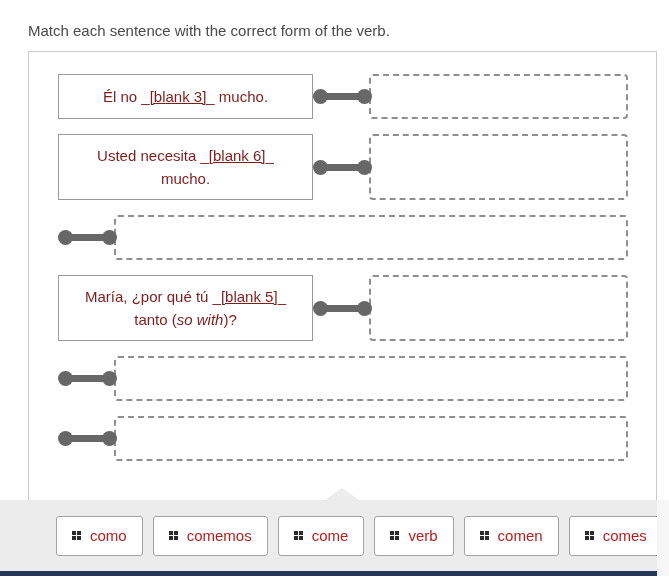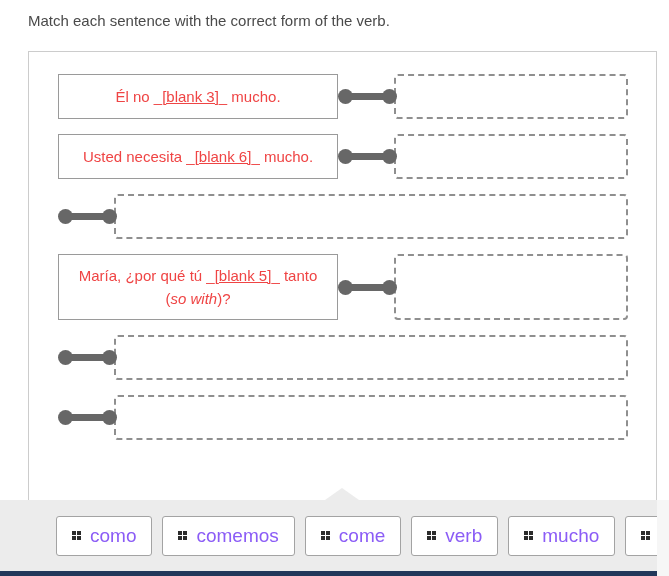--- a/index.html
+++ b/index.html
@@ -1,35 +1,35 @@
 <!DOCTYPE html>
 <html style="--connector: #676767; --box-border: #9a9a9a; --dropzone-border: #8f8f8f; --footer-bg: #ececec; --footer-accent: #22375a;"><head>
 <meta charset="utf-8">
 <style>
   html,body { margin:0; padding:0; background:#fff; }
   .page {
     position:relative; width:669px; height:576px; background:#ffffff;
     font-family:"Liberation Sans", sans-serif; overflow:hidden;
   }
   .instruction {
-    position:absolute; left:28px; top:12px;
+    position:absolute; left:28px; top:22px;
     font-size:15px; color:#4a4a4a;
   }
   .panel {
     position:absolute; left:28px; top:51px; width:629px; height:449px;
     box-sizing:border-box; background:#fff;
     border:1px solid #cccccc; border-bottom:none;
     padding:22px 28px 0 29px;
   }
   .row { display:flex; align-items:stretch; margin-bottom:15px; }
   .sentence-box {
-    width:280px; box-sizing:border-box; min-height:45px;
+    width:255px; box-sizing:border-box; min-height:45px;
     border:1px solid var(--box-border,#9a9a9a); background:#fff;
     display:flex; align-items:center; justify-content:center;
-    text-align:center; font-size:15px; line-height:23px; color:#ef4444;
+    text-align:center; font-size:15px; line-height:23px; color:#7f1d1d;
     padding:9px 12px;
   }
   .sentence u { text-decoration:underline; }
   .connector {
     width:59px; align-self:center; display:flex; align-items:center;
     margin-right:-3px; position:relative; z-index:2;
   }
   .connector .dot {
     width:15px; height:15px; border-radius:50%;
     background:var(--connector,#676767); flex:0 0 auto;
@@ -48,21 +48,21 @@
   }
   .footer {
     position:absolute; left:0; top:500px; width:657px; height:71px;
     box-sizing:border-box; background:var(--footer-bg,#ececec);
     display:flex; align-items:center; gap:10px; padding-left:56px;
   }
   .chip {
     height:40px; box-sizing:border-box; background:#ffffff;
     border:1px solid #a3a3a3; border-radius:3px;
     display:inline-flex; align-items:center; gap:9px; padding:0 15px;
-    font-family:"Liberation Sans", sans-serif; font-size:19px; color:#8b5cf6;
+    font-family:"Liberation Sans", sans-serif; font-size:15px; color:#b91c1c;
   }
   .handle { position:relative; width:9px; height:9px; flex:0 0 auto; }
   .handle::after {
     content:""; position:absolute; left:0; top:0; width:4px; height:4px;
     background:#2b2b2b;
     box-shadow:5px 0 #2b2b2b, 0 5px #2b2b2b, 5px 5px #2b2b2b;
   }
   .footer-line {
     position:absolute; left:0; top:571px; width:657px; height:5px;
     background:var(--footer-accent,#22375a);
@@ -164,21 +164,21 @@
     <span class="chip-label">come</span>
   </button>
 
   <button class="chip">
     <span class="handle"></span>
     <span class="chip-label">verb</span>
   </button>
 
   <button class="chip">
     <span class="handle"></span>
-    <span class="chip-label">mucho</span>
+    <span class="chip-label">comen</span>
   </button>
 
   <button class="chip">
     <span class="handle"></span>
     <span class="chip-label">comes</span>
   </button>
 </span>
   </div>
 
   <div class="footer-line"></div>

